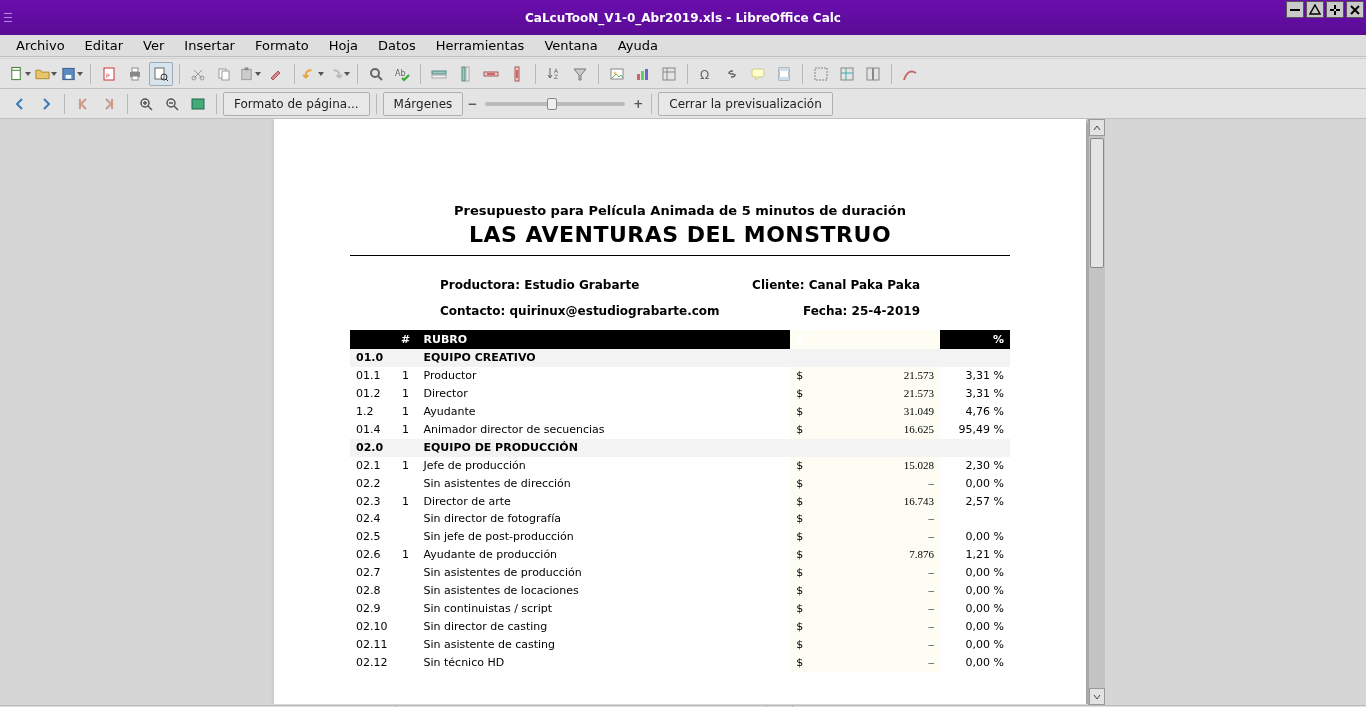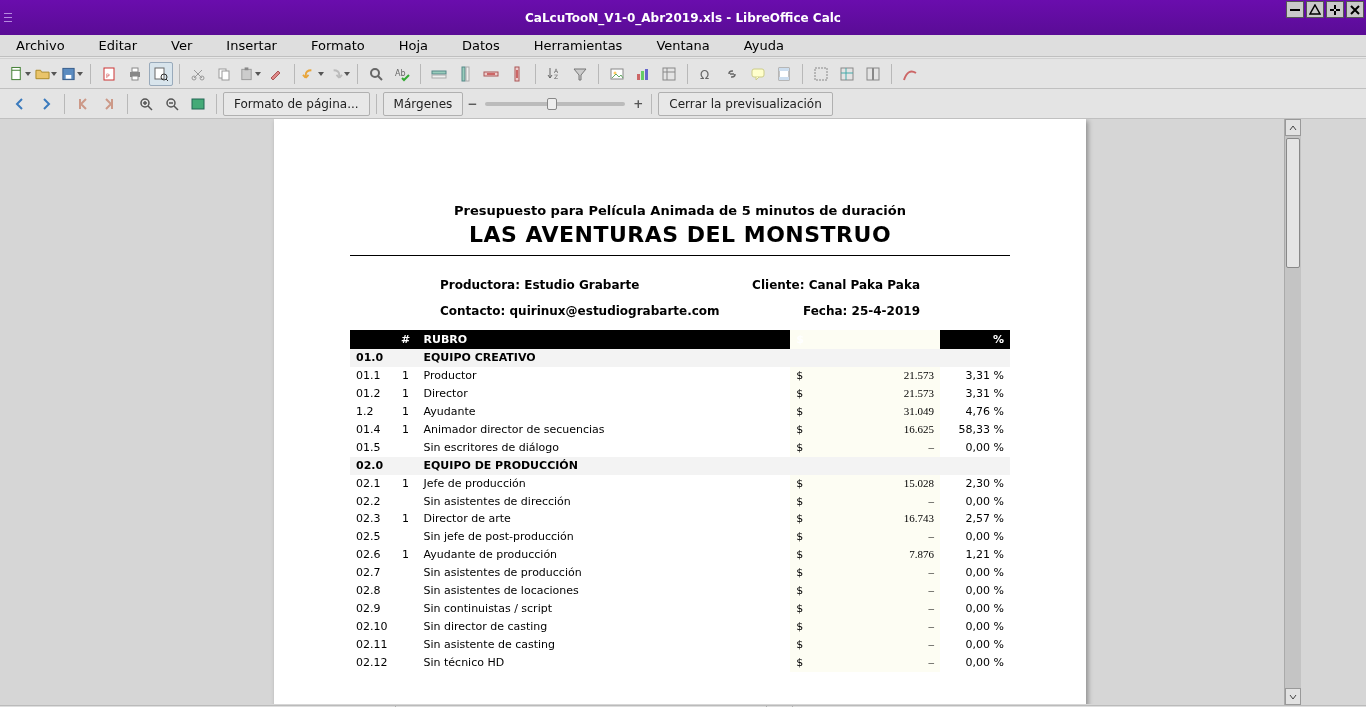--- a/index.html
+++ b/index.html
@@ -51,21 +51,20 @@
   .titlebar .win-btn svg { width: 12px; height: 12px; }
 
   
   .menubar {
     height: 22px;
     background: #dedede;
     border-bottom: 1px solid #bfbfbf;
     display: flex; align-items: center;
     padding: 0 6px;
     font-size: 13px;
-    gap: 14px;
   }
   .menubar .menu-item {
     padding: 2px 10px;
     cursor: pointer;
   }
 
   .spacer-line {
     height: 2px;
     background: linear-gradient(to bottom, #f2f2f2, #c6c6c6);
   }
@@ -123,21 +122,21 @@
 
   
   .workspace {
     position: relative;
     height: 586px;
     background: #d6d6d6;
     overflow: hidden;
     display: flex;
   }
   .canvas-wrap {
-    width: 1284px; height: 585px;
+    width: 1088px; height: 585px;
     position: relative;
     overflow: hidden;
   }
   .page {
     position: absolute;
     left: 274px; top: 0px;
     width: 812px; height: 610px;
     background: #fff;
     box-shadow: 2px 2px 5px rgba(0,0,0,0.35);
   }
@@ -589,29 +588,21 @@
                 <td class="col-amt-sym">$</td>
                 <td class="col-amt">31.049</td>
                 <td class="col-pct">4,76 %</td>
               </tr>
               <tr>
                 <td class="col-idx">01.4</td>
                 <td class="col-qty">1</td>
                 <td class="col-desc">Animador director de secuencias</td>
                 <td class="col-amt-sym">$</td>
                 <td class="col-amt">16.625</td>
-                <td class="col-pct">58,33 %</td>
-              </tr>
-              <tr>
-                <td class="col-idx">01.5</td>
-                <td class="col-qty"></td>
-                <td class="col-desc">Sin escritores de diálogo</td>
-                <td class="col-amt-sym">$</td>
-                <td class="col-amt">–</td>
-                <td class="col-pct">0,00 %</td>
+                <td class="col-pct">95,49 %</td>
               </tr>
               <tr class="section">
                 <td class="col-idx">02.0</td>
                 <td class="col-qty"></td>
                 <td class="col-desc">EQUIPO DE PRODUCCIÓN</td>
                 <td class="col-amt-sym"></td>
                 <td class="col-amt"></td>
                 <td class="col-pct"></td>
               </tr>
               <tr>
@@ -630,20 +621,28 @@
                 <td class="col-amt">–</td>
                 <td class="col-pct">0,00 %</td>
               </tr>
               <tr>
                 <td class="col-idx">02.3</td>
                 <td class="col-qty">1</td>
                 <td class="col-desc">Director de arte</td>
                 <td class="col-amt-sym">$</td>
                 <td class="col-amt">16.743</td>
                 <td class="col-pct">2,57 %</td>
+              </tr>
+              <tr>
+                <td class="col-idx">02.4</td>
+                <td class="col-qty"></td>
+                <td class="col-desc">Sin director de fotografía</td>
+                <td class="col-amt-sym">$</td>
+                <td class="col-amt">–</td>
+                <td class="col-pct"></td>
               </tr>
               <tr>
                 <td class="col-idx">02.5</td>
                 <td class="col-qty"></td>
                 <td class="col-desc">Sin jefe de post-producción</td>
                 <td class="col-amt-sym">$</td>
                 <td class="col-amt">–</td>
                 <td class="col-pct">0,00 %</td>
               </tr>
               <tr>

